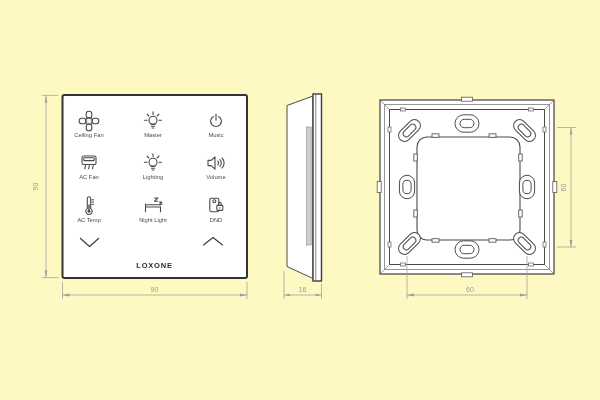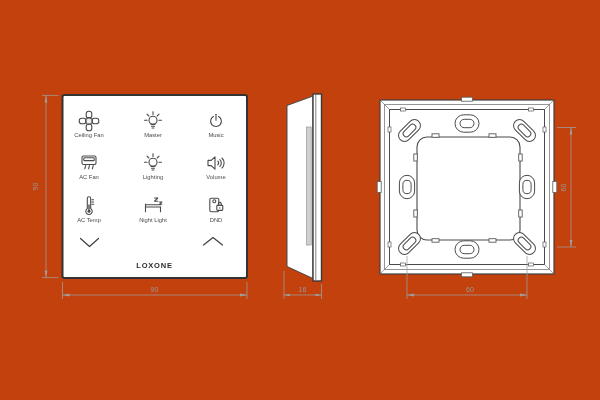--- a/index.html
+++ b/index.html
@@ -1,16 +1,16 @@
 <!DOCTYPE html>
 <html><head>
 <meta charset="utf-8">
 <style>
   html,body{margin:0;padding:0;background:#fff;}
-  #canvas{position:relative;width:600px;height:400px;background:#c2410c;overflow:hidden;
+  #canvas{position:relative;width:600px;height:400px;background:#fef9c3;overflow:hidden;
           font-family:"Liberation Sans", sans-serif;}
   svg{position:absolute;top:0;left:0;}
   .icon{stroke:#4a4a4a;stroke-width:1.1;fill:none;stroke-linecap:round;stroke-linejoin:round;}
   .btn-label{font-size:5.8px;fill:#4b4b4b;text-anchor:middle;}
   .dim-line{stroke:#9f9f9f;stroke-width:0.75;fill:none;}
   .dim-arrow{fill:#9f9f9f;stroke:none;}
   .dim-text{font-size:7px;fill:#999;text-anchor:middle;}
   .brand{font-size:7.5px;font-weight:bold;letter-spacing:0.8px;fill:#2b2b2b;text-anchor:middle;}
   .outline{stroke:#3f3f3f;fill:#fff;}
   .detail{stroke:#5a5a5a;fill:#fff;}

